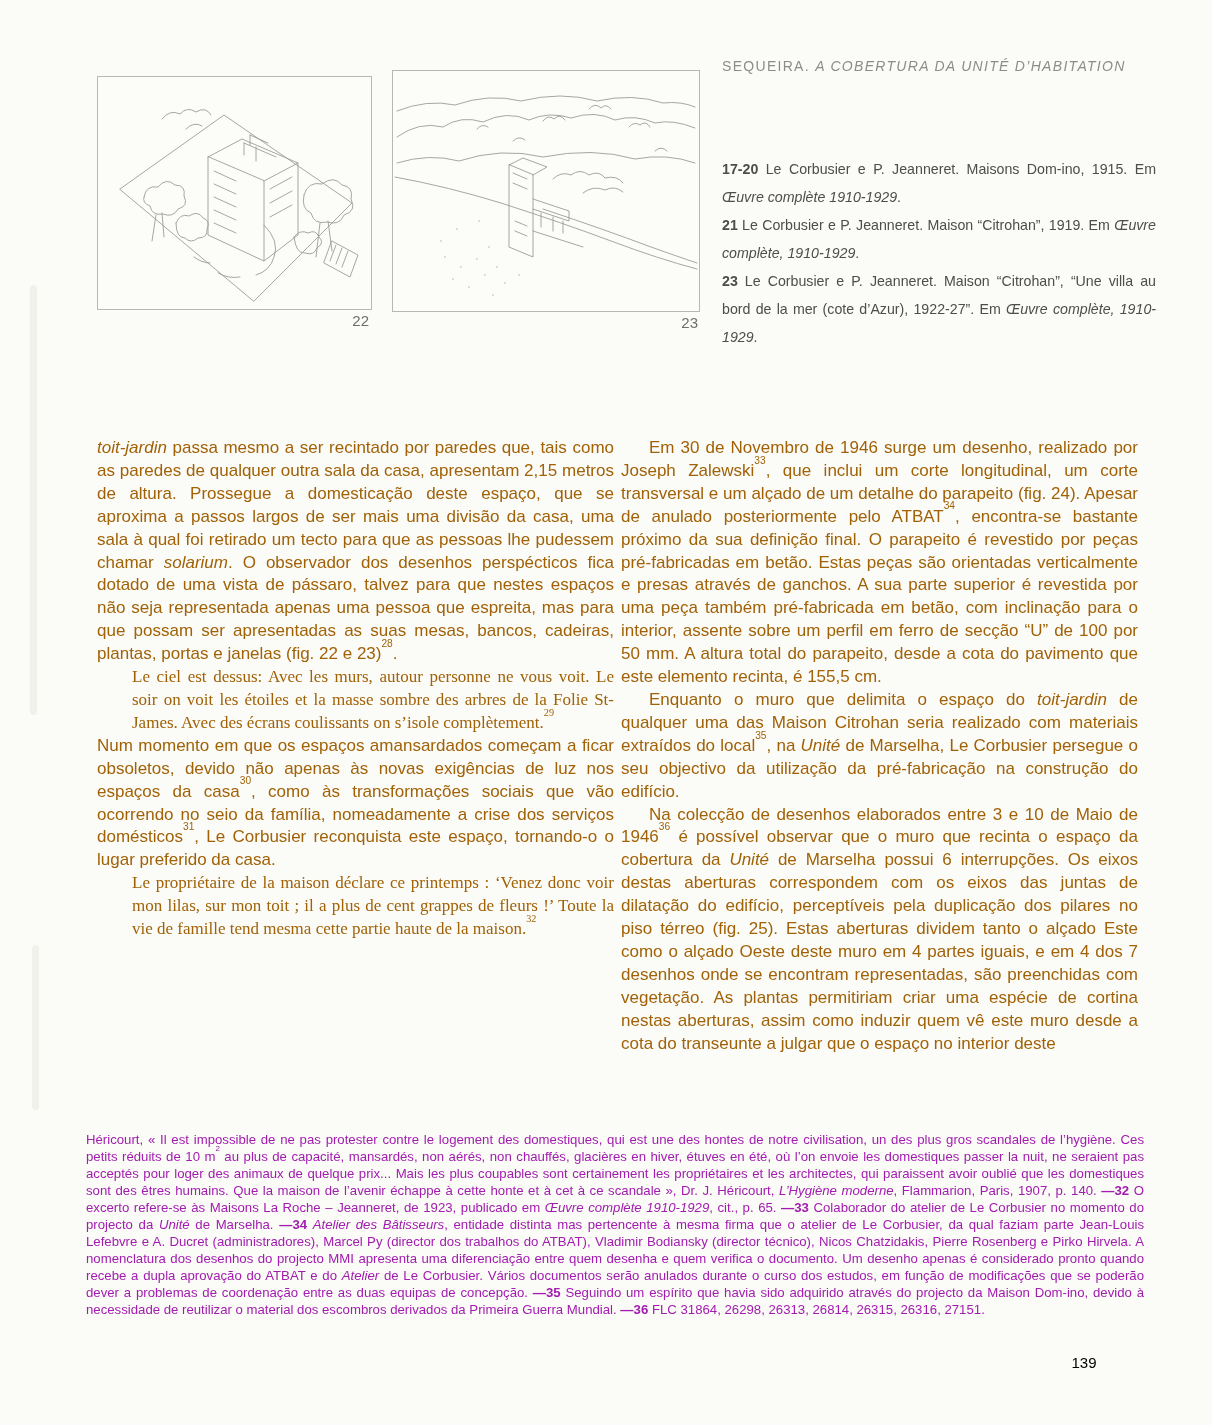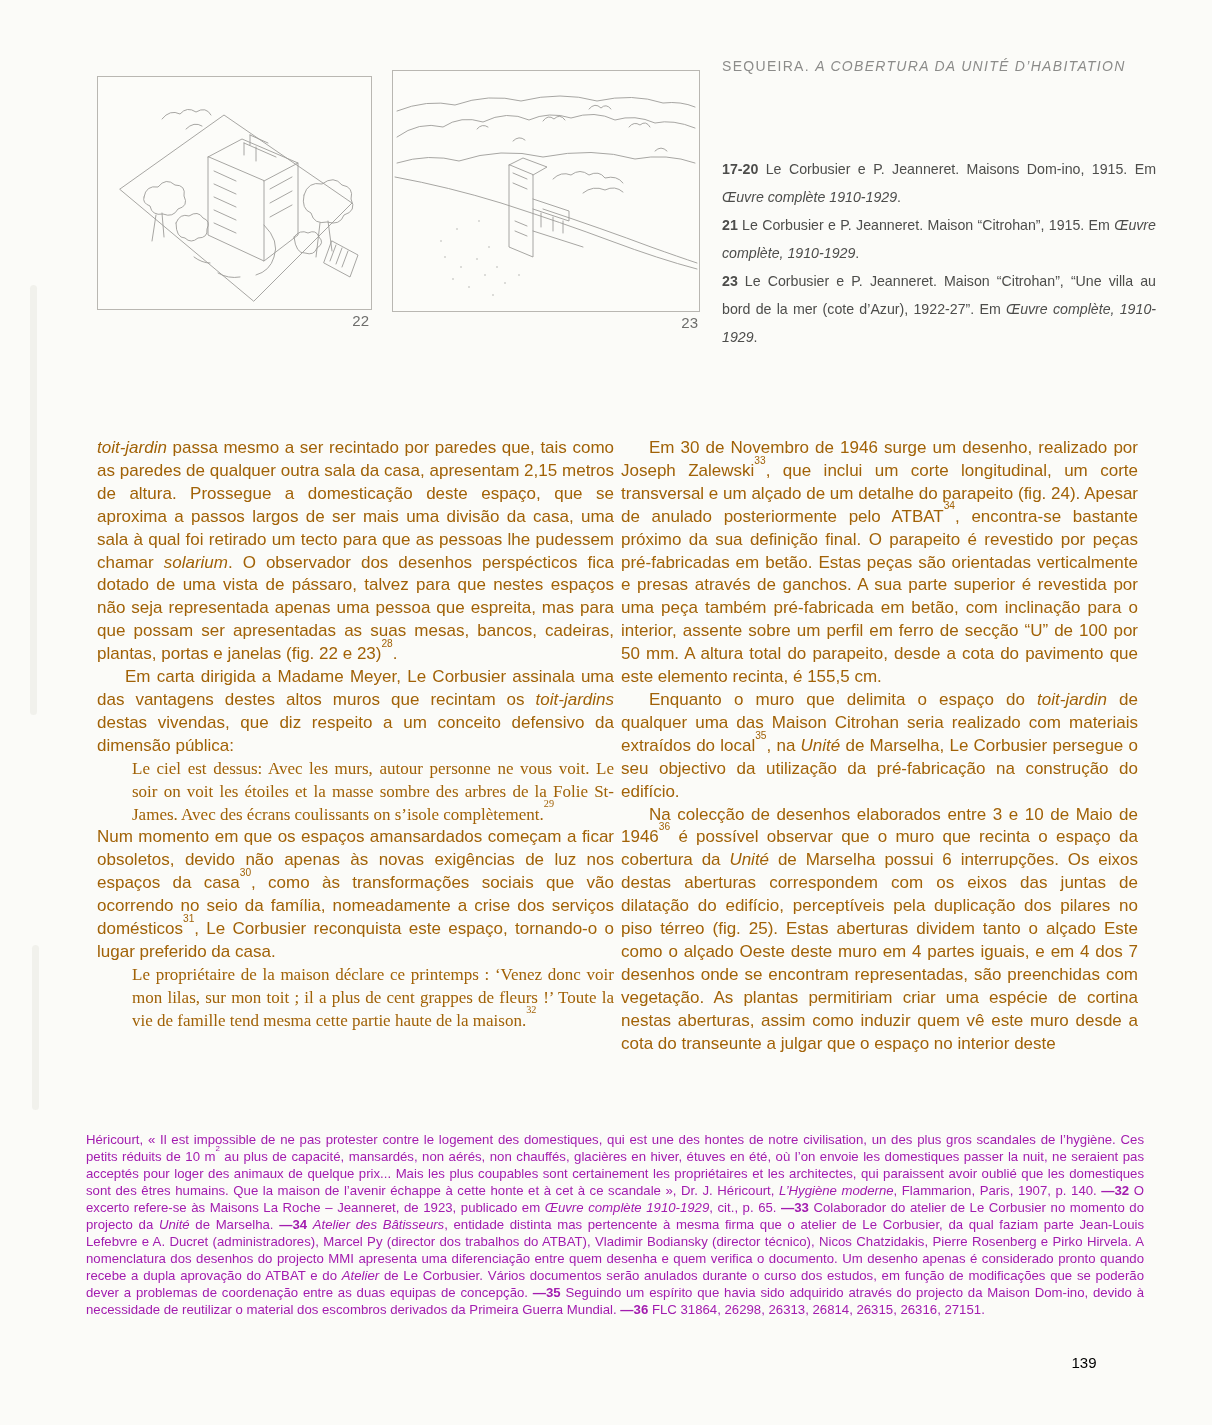--- a/index.html
+++ b/index.html
@@ -124,27 +124,26 @@
         <circle cx="86" cy="150" r="0.8"></circle>
       <circle cx="100" cy="224" r="0.8"></circle>
         <circle cx="126" cy="204" r="0.8"></circle>
     </g>
   </svg>
 </div>
 <div class="fig-label fig23-label">23</div>
 
 <div class="captions">
     <p class="para caption"><span class="bd">17-20</span><span> Le Corbusier e P. Jeanneret. Maisons Dom-ino, 1915. Em </span><span class="it">Œuvre complète 1910-1929</span><span>.</span></p>
-    <p class="para caption"><span class="bd">21</span><span> Le Corbusier e P. Jeanneret. Maison “Citrohan”, 1915. Em </span><span class="it">Œuvre complète, 1910-1929</span><span>.</span></p>
+    <p class="para caption"><span class="bd">21</span><span> Le Corbusier e P. Jeanneret. Maison “Citrohan”, 1919. Em </span><span class="it">Œuvre complète, 1910-1929</span><span>.</span></p>
     <p class="para caption"><span class="bd">23</span><span> Le Corbusier e P. Jeanneret. Maison “Citrohan”, “Une villa au bord de la mer (cote d’Azur), 1922-27”. Em </span><span class="it">Œuvre complète, 1910-1929</span><span>.</span></p>
   </div>
 
 <div class="column col-left">
     <p class="para flush"><span class="it">toit-jardin</span><span> passa mesmo a ser recintado por paredes que, tais como as paredes de qualquer outra sala da casa, apresentam 2,15 metros de altura. Prossegue a domesticação deste espaço, que se aproxima a passos largos de ser mais uma divisão da casa, uma sala à qual foi retirado um tecto para que as pessoas lhe pudessem chamar </span><span class="it">solarium</span><span>. O observador dos desenhos perspécticos fica dotado de uma vista de pássaro, talvez para que nestes espaços não seja representada apenas uma pessoa que espreita, mas para que possam ser apresentadas as suas mesas, bancos, cadeiras, plantas, portas e janelas (fig. 22 e 23)</span><sup>28</sup><span>.</span></p>
-    <p class="para indent"><span>Em carta dirigida a Madame Meyer, Le Corbusier assinala uma das vantagens destes altos muros que recintam os </span><span class="it">toit-jardins</span><span> destas vivendas, que diz respeito a um conceito defensivo da dimensão pública:</span></p>
     <p class="para quote"><span>Le ciel est dessus: Avec les murs, autour personne ne vous voit. Le soir on voit les étoiles et la masse sombre des arbres de la Folie St-James. Avec des écrans coulissants on s’isole complètement.</span><sup>29</sup></p>
     <p class="para flush"><span>Num momento em que os espaços amansardados começam a ficar obsoletos, devido não apenas às novas exigências de luz nos espaços da casa</span><sup>30</sup><span>, como às transformações sociais que vão ocorrendo no seio da família, nomeadamente a crise dos serviços domésticos</span><sup>31</sup><span>, Le Corbusier reconquista este espaço, tornando-o o lugar preferido da casa.</span></p>
     <p class="para quote"><span>Le propriétaire de la maison déclare ce printemps : ‘Venez donc voir mon lilas, sur mon toit ; il a plus de cent grappes de fleurs !’ Toute la vie de famille tend mesma cette partie haute de la maison.</span><sup>32</sup></p>
   </div>
 <div class="column col-right">
     <p class="para indent"><span>Em 30 de Novembro de 1946 surge um desenho, realizado por Joseph Zalewski</span><sup>33</sup><span>, que inclui um corte longitudinal, um corte transversal e um alçado de um detalhe do parapeito (fig. 24). Apesar de anulado posteriormente pelo ATBAT</span><sup>34</sup><span>, encontra-se bastante próximo da sua definição final. O parapeito é revestido por peças pré-fabricadas em betão. Estas peças são orientadas verticalmente e presas através de ganchos. A sua parte superior é revestida por uma peça também pré-fabricada em betão, com inclinação para o interior, assente sobre um perfil em ferro de secção “U” de 100 por 50 mm. A altura total do parapeito, desde a cota do pavimento que este elemento recinta, é 155,5 cm.</span></p>
     <p class="para indent"><span>Enquanto o muro que delimita o espaço do </span><span class="it">toit-jardin</span><span> de qualquer uma das Maison Citrohan seria realizado com materiais extraídos do local</span><sup>35</sup><span>, na </span><span class="it">Unité</span><span> de Marselha, Le Corbusier persegue o seu objectivo da utilização da pré-fabricação na construção do edifício.</span></p>
     <p class="para indent"><span>Na colecção de desenhos elaborados entre 3 e 10 de Maio de 1946</span><sup>36</sup><span> é possível observar que o muro que recinta o espaço da cobertura da </span><span class="it">Unité</span><span> de Marselha possui 6 interrupções. Os eixos destas aberturas correspondem com os eixos das juntas de dilatação do edifício, perceptíveis pela duplicação dos pilares no piso térreo (fig. 25). Estas aberturas dividem tanto o alçado Este como o alçado Oeste deste muro em 4 partes iguais, e em 4 dos 7 desenhos onde se encontram representadas, são preenchidas com vegetação. As plantas permitiriam criar uma espécie de cortina nestas aberturas, assim como induzir quem vê este muro desde a cota do transeunte a julgar que o espaço no interior deste</span></p>
   </div>
 

